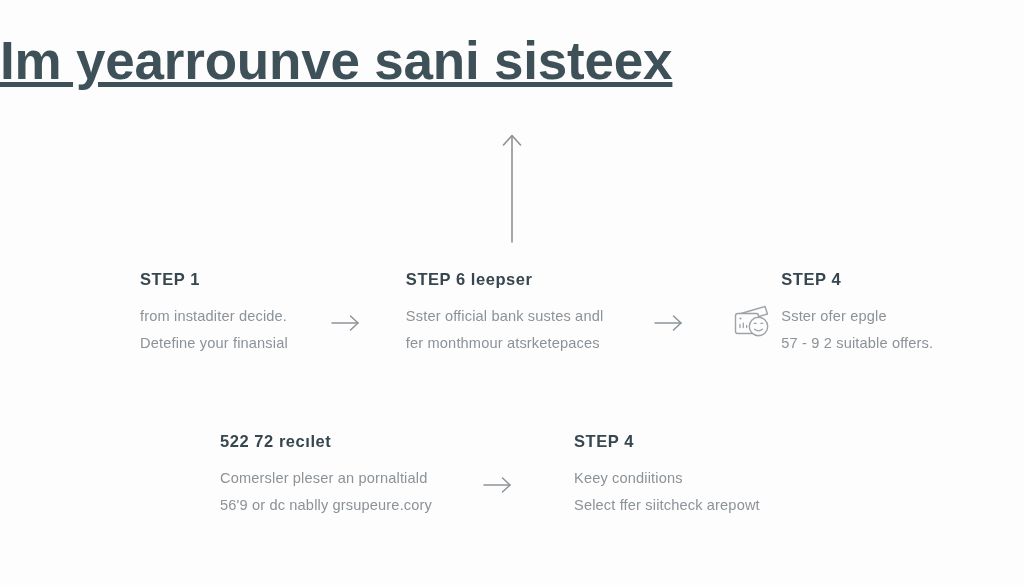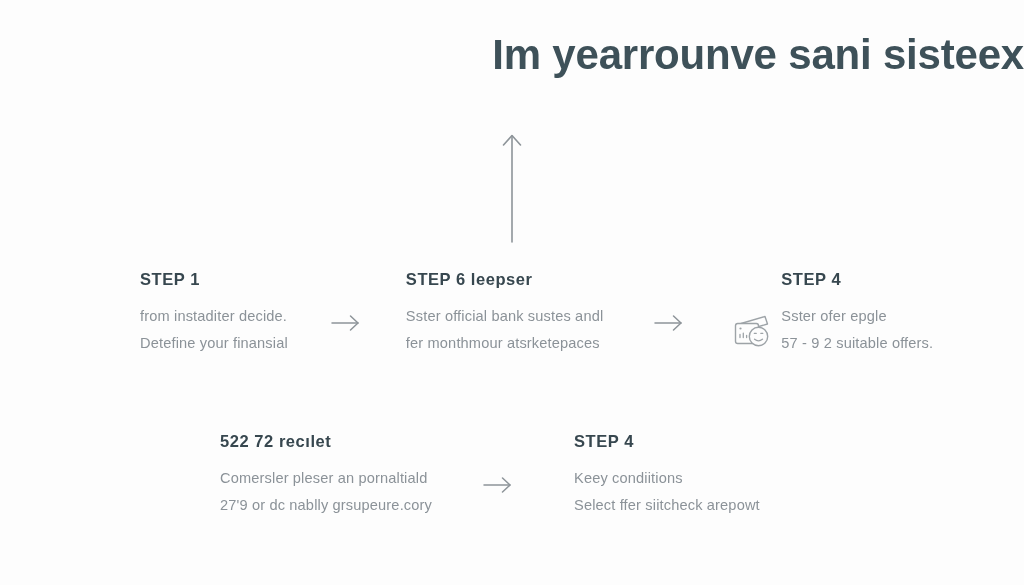--- a/index.html
+++ b/index.html
@@ -23,27 +23,28 @@
     inset: 0;
     background: #fdfdfd;
   }
 
   
   .page-title {
     position: absolute;
     left: 0;
     right: 0;
     top: 31px;
-    text-align: right;
-    font-size: 42px;
+    text-align: left;
+    font-size: 53px;
     font-weight: bold;
     letter-spacing: -0.2px;
     color: #3e5159;
     line-height: 1.15;
     white-space: nowrap;
+    text-decoration: underline;
   }
 
   
   .up-arrow {
     position: absolute;
     left: 489px;
     top: 128px;
     width: 46px;
     height: 115px;
   }
@@ -54,21 +55,21 @@
     display: flex;
     align-items: flex-start;
   }
 
   .row-top  { left: 140px; top: 270px;  width: 880px; }
   .row-bot  { left: 220px; top: 432px;  width: 700px; }
 
   .step {
     position: relative;
     display: flex;
-    align-items: flex-end;
+    align-items: center;
   }
 
   .step-icon {
     flex: 0 0 auto;
     width: 46px;
     height: 46px;
     margin-top: 20px;
     margin-right: 6px;
     opacity: .85;
   }
@@ -186,21 +187,21 @@
     </div>
 
   </div>
 
   <div class="row row-bot">
 
     <div class="step">
       <div class="step-body">
         <div class="step-label">522 72 recılet</div>
         <div class="step-line">Comersler pleser an pornaltiald</div>
-        <div class="step-line">27'9 or dc nablly grsupeure.cory</div>
+        <div class="step-line">56'9 or dc nablly grsupeure.cory</div>
       </div>
     </div>
 
     <div class="gap-b"></div>
 
     <div class="connector">
       <svg width="34" height="22" viewBox="0 0 34 22" fill="none" xmlns="http://www.w3.org/2000/svg">
         <path d="M2 11 H28" stroke="#8d9499" stroke-width="1.5" stroke-linecap="round"></path>
         <path d="M20.5 4 L28 11 L20.5 18" stroke="#8d9499" stroke-width="1.5" stroke-linecap="round" stroke-linejoin="round" fill="none"></path>
       </svg>

